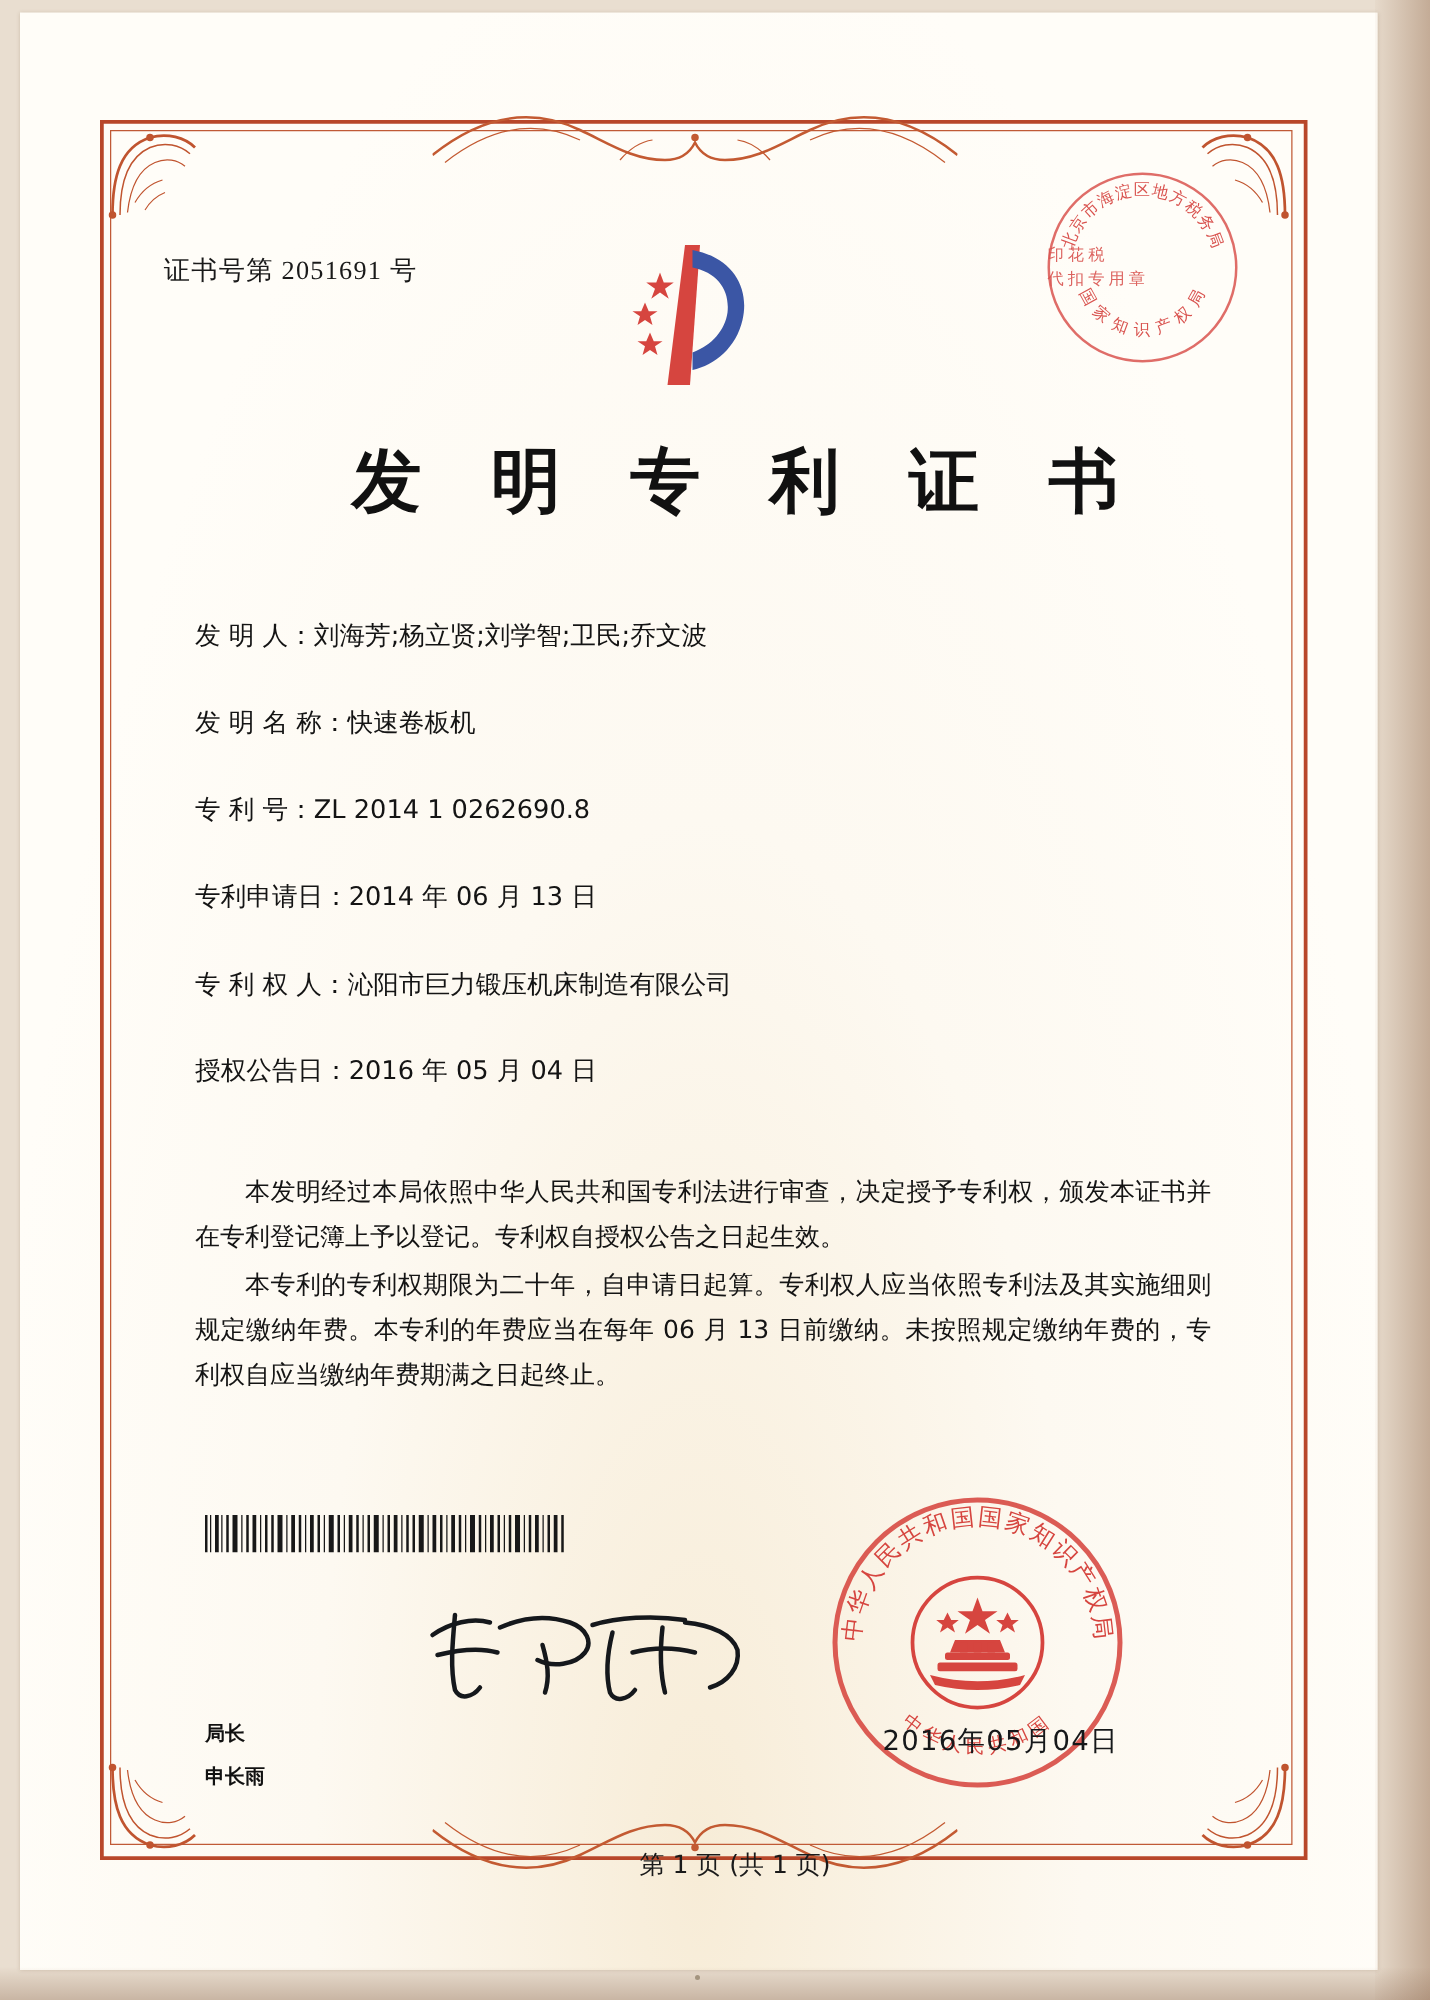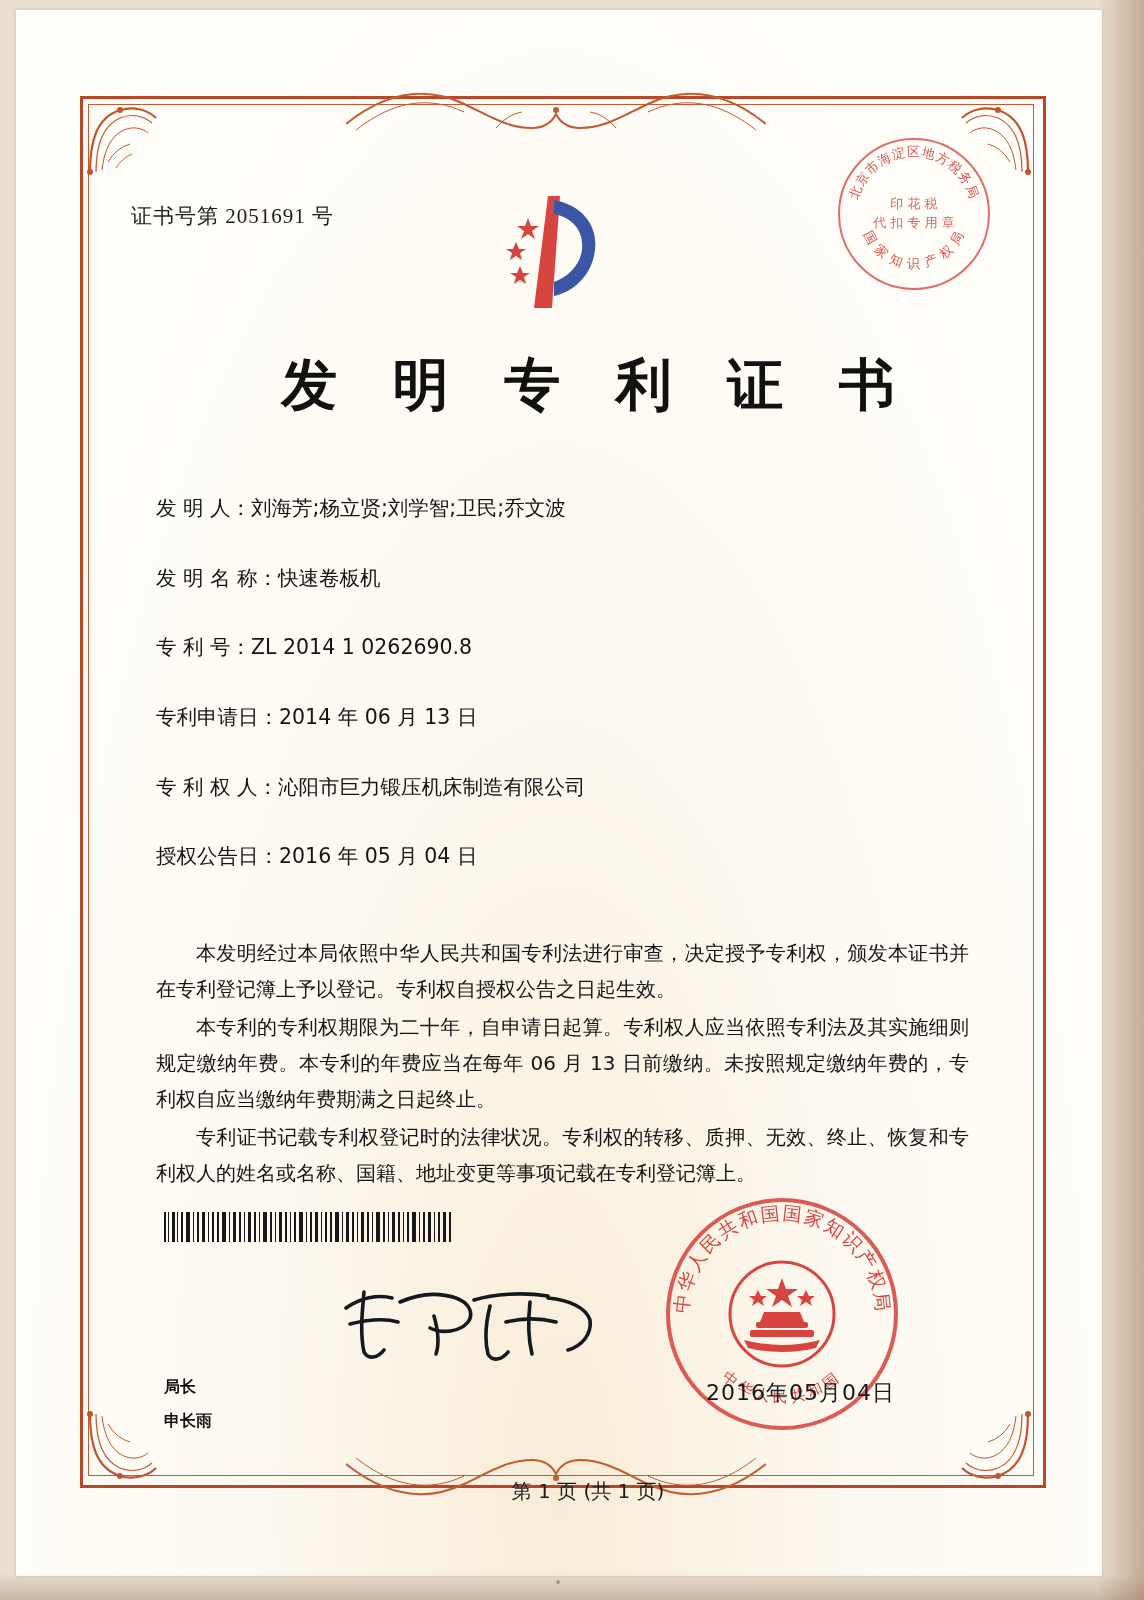--- a/index.html
+++ b/index.html
@@ -132,25 +132,25 @@
     fill: #d9534f;
     font-size: 13px;
     font-family: "DejaVu Sans", sans-serif;
     letter-spacing: 1px;
   }
   .tax-stamp .mid {
     position: absolute;
     left: 0;
     top: 56px;
     width: 152px;
-    text-align: center;
     color: #d9534f;
     font-size: 13px;
     line-height: 19px;
     opacity: .9;
+    font-family: Liberation Serif, serif;
   }
 
   .cert-number {
     position: absolute;
     left: 115px;
     top: 192px;
     font-size: 21px;
     color: #1a1a1a;
     letter-spacing: 1px;
     font-family: Liberation Serif, serif;
@@ -412,21 +412,20 @@
       <span class="lbl">专 利 权 人：</span><span class="val">沁阳市巨力锻压机床制造有限公司</span>
     </div>
     <div class="field">
       <span class="lbl">授权公告日：</span><span class="val">2016 年 05 月 04 日</span>
     </div>
   </div>
 
   <div class="body-text">
     <p>本发明经过本局依照中华人民共和国专利法进行审查，决定授予专利权，颁发本证书并在专利登记簿上予以登记。专利权自授权公告之日起生效。</p>
     <p>本专利的专利权期限为二十年，自申请日起算。专利权人应当依照专利法及其实施细则规定缴纳年费。本专利的年费应当在每年 06 月 13 日前缴纳。未按照规定缴纳年费的，专利权自应当缴纳年费期满之日起终止。</p>
-    <p>专利证书记载专利权登记时的法律状况。专利权的转移、质押、无效、终止、恢复和专利权人的姓名或名称、国籍、地址变更等事项记载在专利登记簿上。</p>
   </div>
 
   <div class="barcode">
     <svg viewBox="0 0 290 30" preserveAspectRatio="none">
       <g fill="#181818">
         <rect x="0" y="0" width="2" height="30"></rect>
           <rect x="4" y="0" width="1" height="30"></rect>
         <rect x="8" y="0" width="3" height="30"></rect>
           <rect x="13" y="0" width="1" height="30"></rect>
         <rect x="17" y="0" width="2" height="30"></rect>

